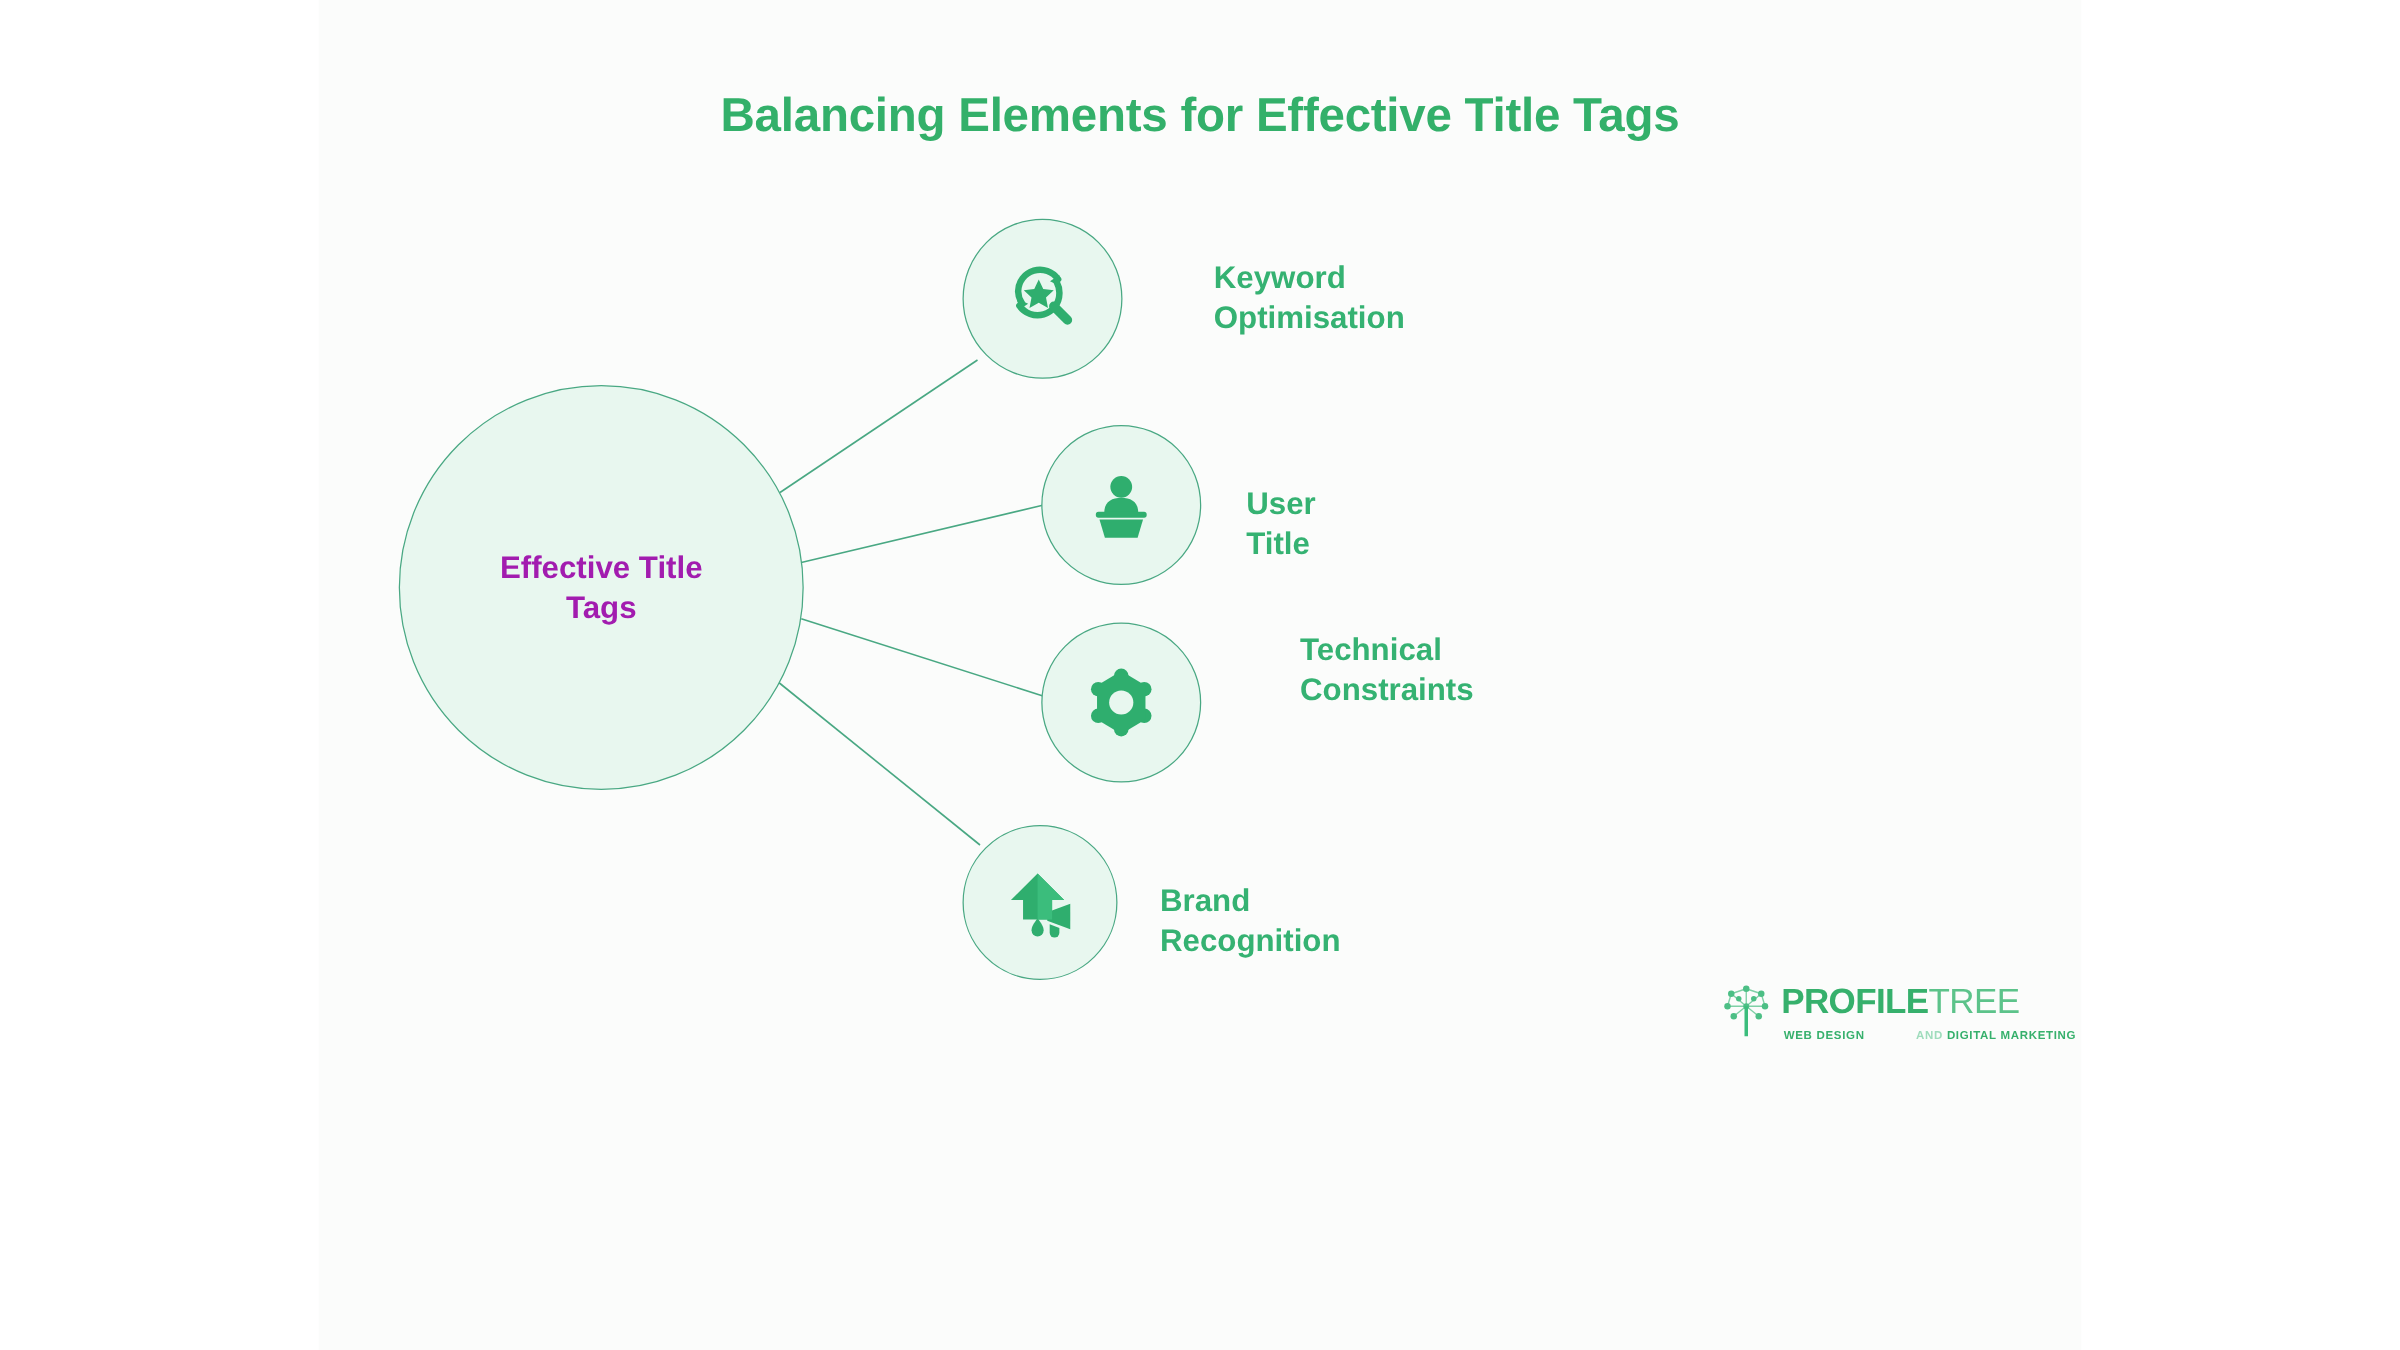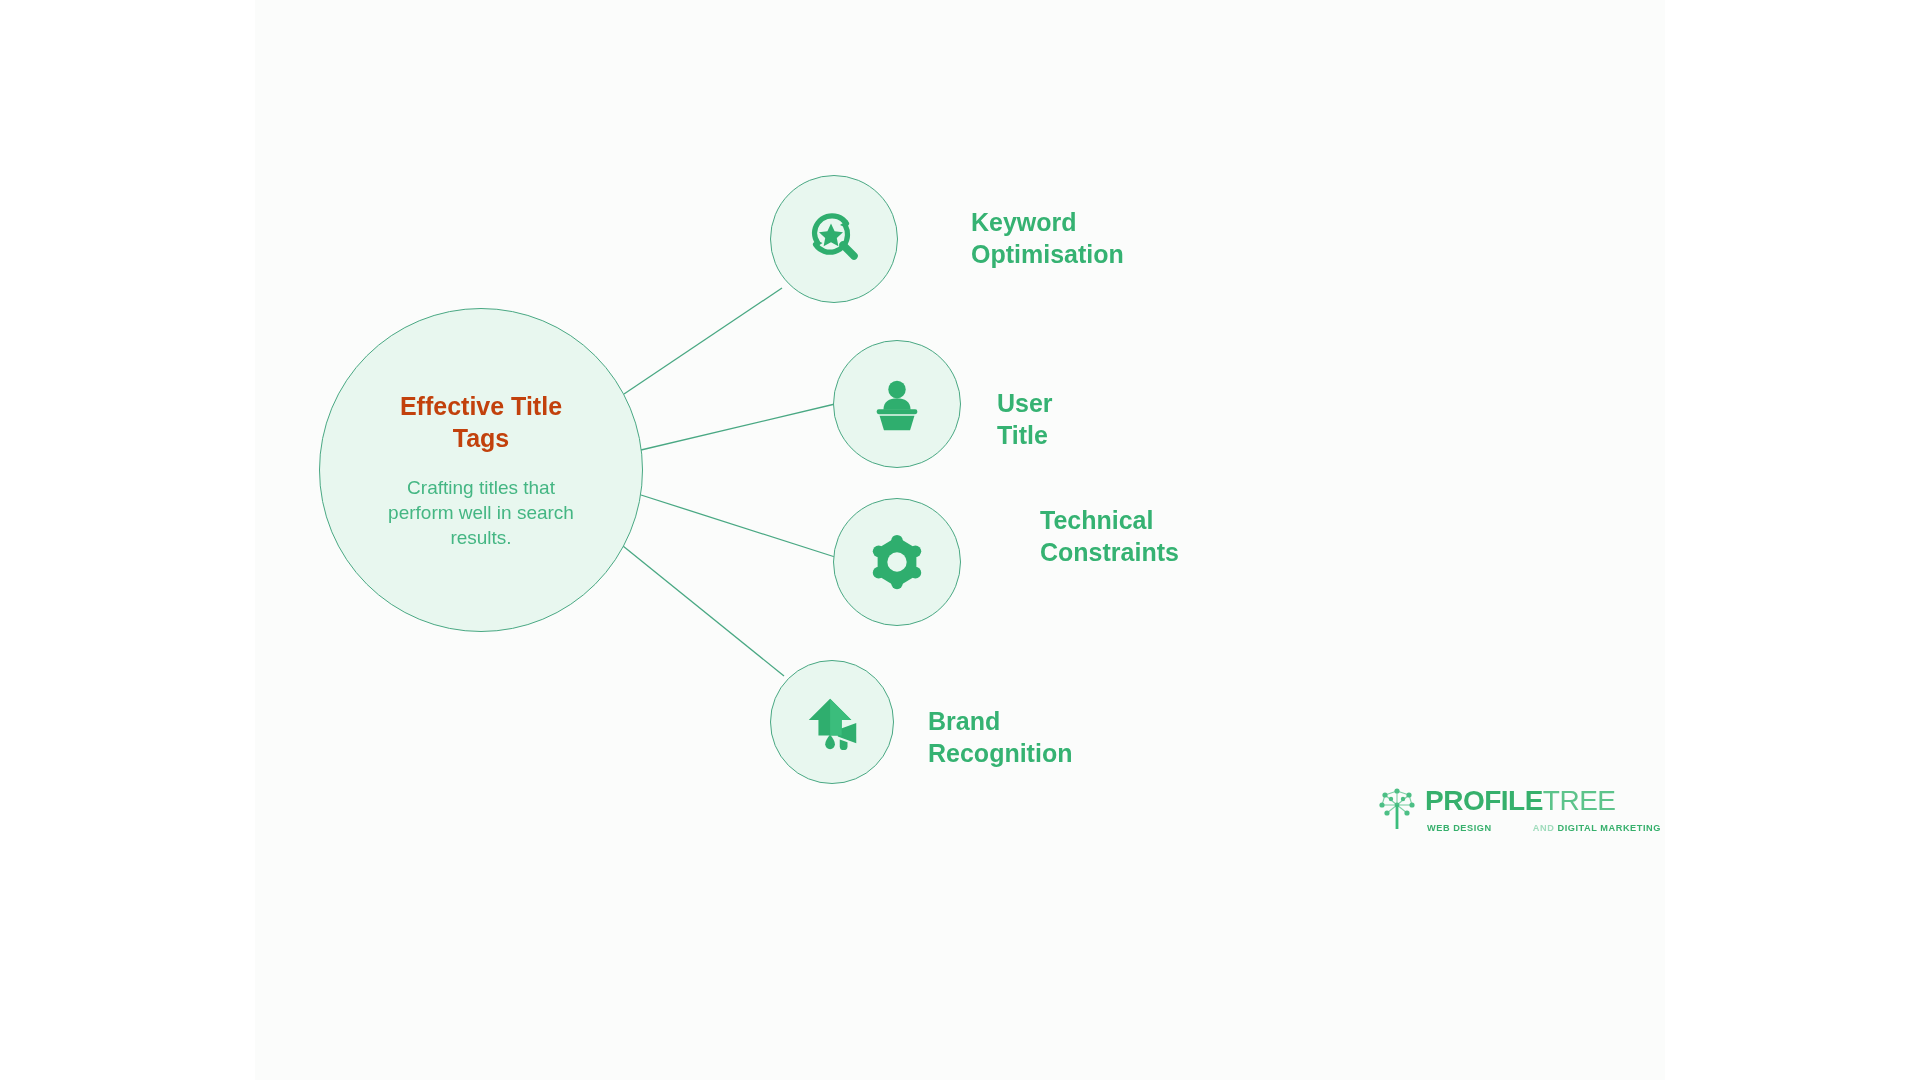--- a/index.html
+++ b/index.html
@@ -50,21 +50,21 @@
     display:flex;
     flex-direction:column;
     align-items:center;
     justify-content:center;
     text-align:center;
   }
   #hub .hub-title {
     font-size:25px;
     font-weight:700;
     line-height:1.3;
-    color:#c2410c;
+    color:#a21caf;
     width:220px;
   }
   #hub .hub-sub {
     margin-top:20px;
     font-size:19px;
     font-weight:400;
     line-height:1.33;
     color:#44b683;
     width:210px;
   }
@@ -124,31 +124,31 @@
     white-space:nowrap;
   }
   #logo-tag .t-dark { color:#36b06c; }
   #logo-tag .t-light { color:#9fdcbc;margin-left:38px; }
 </style>
 </head>
 <body>
 
 <div id="canvas">
 
+  <div id="title">Balancing Elements for Effective Title Tags</div>
 
   <svg id="lines" viewBox="0 0 1410 1080" xmlns="http://www.w3.org/2000/svg">
     <line x1="369" y1="394" x2="527" y2="288" stroke="#49a883" stroke-width="1.3"></line>
     <line x1="386" y1="450" x2="580" y2="404" stroke="#49a883" stroke-width="1.3"></line>
     <line x1="386" y1="495" x2="580" y2="557" stroke="#49a883" stroke-width="1.3"></line>
     <line x1="368" y1="546" x2="529" y2="676" stroke="#49a883" stroke-width="1.3"></line>
   </svg>
 
   <div id="hub">
     <div class="hub-title">Effective Title Tags</div>
-    <div class="hub-sub">Crafting titles that perform well in search results.</div>
   </div>
 
   <div class="node" id="node-0">
     <div class="bubble">
       <svg width="64" height="64" viewBox="0 0 64 64">
         <g fill="none" stroke="#2fae6e" stroke-width="5.2" stroke-linecap="round">
           <path d="M44.5 16.5 A17.5 17.5 0 0 0 12.5 26 A17.5 17.5 0 0 0 15.5 35.5"></path>
           <path d="M13.5 37.5 A17.5 17.5 0 0 0 45.5 28 A17.5 17.5 0 0 0 43.5 19"></path>
         </g>
         <path d="M45.5 13 L45.5 21.5 L38 18 Z" fill="#2fae6e"></path>

